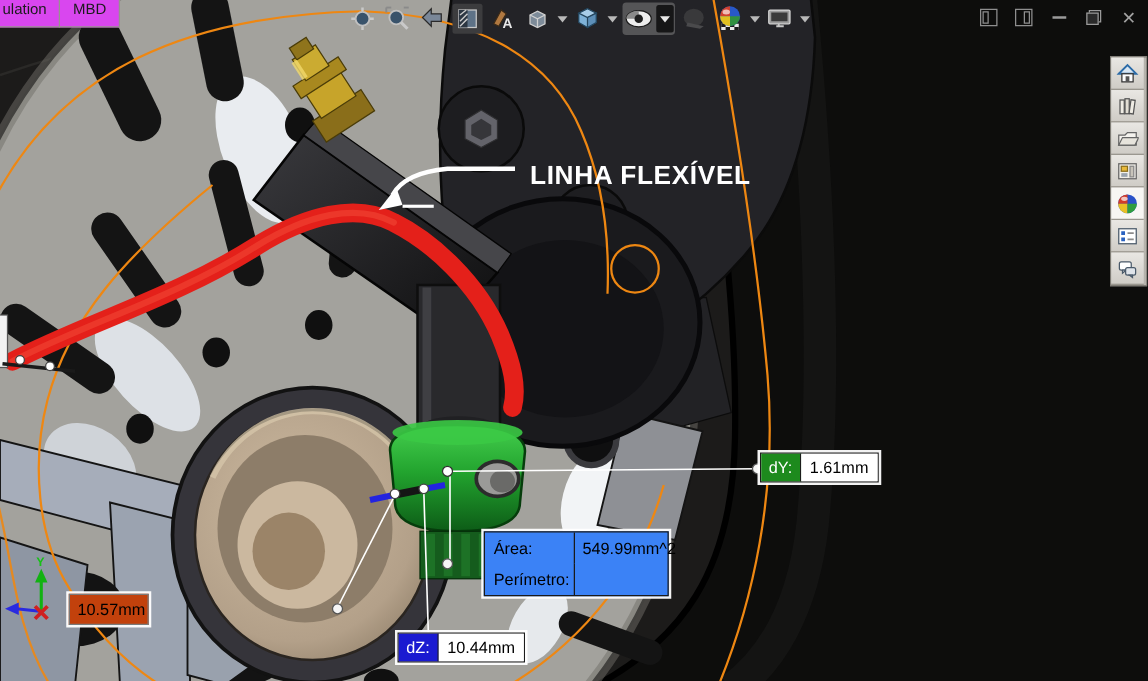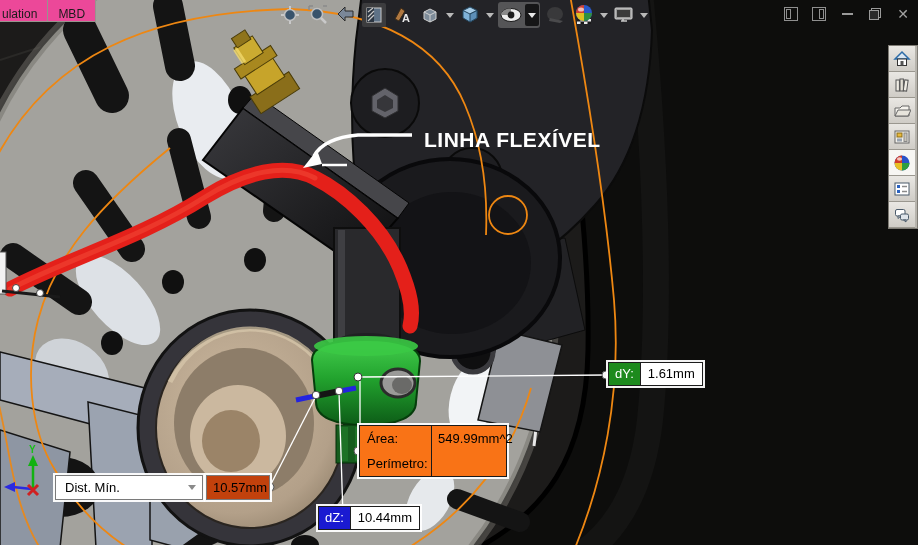--- a/index.html
+++ b/index.html
@@ -2,22 +2,22 @@
 <html><head>
 <meta charset="utf-8">
 <style>
   html,body{margin:0;padding:0;background:#000;}
   .stage{position:relative;width:918px;height:545px;overflow:hidden;background:#1d1c1b;
          font-family:"Liberation Sans",sans-serif;-webkit-font-smoothing:antialiased;}
   svg{display:block;}
 
   
   .tabs{position:absolute;top:0;left:0;display:flex;z-index:30;}
-  .tab{height:21px;background:#ec4899;border-right:1px solid #97948e;border-bottom:1px solid #97948e;
-       color:#1b1b1b;font-size:12px;display:flex;align-items:flex-end;justify-content:center;
+  .tab{height:21px;background:#d946ef;border-right:1px solid #97948e;border-bottom:1px solid #97948e;
+       color:#1b1b1b;font-size:12px;display:flex;align-items:flex-start;justify-content:center;
        padding:0 10px;white-space:nowrap;}
   .tab.cut{padding-left:2px;}
 
   
   .hud{position:absolute;top:2px;left:278px;display:flex;align-items:center;gap:4px;z-index:30;}
   .hud .ic{width:24px;height:24px;display:flex;align-items:center;justify-content:center;border-radius:2px;}
   .hud .tile{background:#3c3c3e;}
   .hud .grp{display:flex;align-items:center;background:#555557;border-radius:3px;padding:1px;}
   .hud .grp .sub{background:#161617;border-radius:2px;width:14px;height:22px;display:flex;align-items:center;justify-content:center;margin-left:2px;}
   .caret{width:0;height:0;border-left:4px solid transparent;border-right:4px solid transparent;border-top:5px solid #b9b9b9;}
@@ -40,22 +40,22 @@
             display:flex;flex-direction:column;z-index:30;}
   .tp{width:26px;height:25px;display:flex;align-items:center;justify-content:center;
       background:linear-gradient(#e9e7e3,#cfccc6);border-bottom:1px solid #9a978f;}
   .tp.sel{background:#f7f6f3;}
 
   
   .callout{position:absolute;z-index:20;font-size:13px;color:#000;}
   .pair{display:flex;background:#fff;border:1px solid #1c1c1c;box-shadow:0 0 0 2px rgba(255,255,255,.95);}
   .pair .tag{color:#fff;font-weight:normal;padding:3px 6px 4px;border-right:1px solid #1c1c1c;}
   .pair .val{padding:3px 7px 4px;background:#fff;}
-  .table{display:grid;grid-template-columns:72px 1fr;background:#f97316;border:1.5px solid #1a1a1a;
-         box-shadow:0 0 0 2px rgba(255,255,255,.95);}
+  .table{display:grid;grid-template-columns:72px 1fr;background:#3b82f6;border:1.5px solid #1a1a1a;
+         box-shadow:0 0 0 2px rgba(255,255,255,.95);margin-left:28px;}
   .table .lab{padding:5px 4px 5px 7px;border-right:1px solid #1a1a1a;}
   .table .tval{padding:5px 6px;}
   .combo-row{display:flex;gap:3px;}
   .combo{width:148px;height:25px;background:#fff;border:1px solid #7a7a7a;box-shadow:0 0 0 2px rgba(255,255,255,.95);
          display:flex;align-items:center;justify-content:space-between;padding:0 6px 0 9px;box-sizing:border-box;}
   .combo .chev{width:0;height:0;border-left:4px solid transparent;border-right:4px solid transparent;border-top:5px solid #8a8a8a;}
   .minval{width:64px;height:25px;background:#c2410c;border:1px solid #7a7a7a;box-shadow:0 0 0 2px rgba(255,255,255,.95);
           display:flex;align-items:center;padding-left:6px;box-sizing:border-box;}
 </style>
 </head>
@@ -258,24 +258,20 @@
     </div>
   </div>
 
   <div class="callout table" style="left:359px;top:425px;width:146px;">
     <span class="lab">Área:</span>
     <span class="tval">549.99mm^2</span>
     <span class="lab">Perímetro:</span>
   </div>
 
   <div class="callout combo-row" style="left:55px;top:475px;">
-    <div class="combo">
-      <span>Dist. Mín.</span>
-      <span class="chev"></span>
-    </div>
     <div class="minval">
       <span>10.57mm</span>
     </div>
   </div>
 
   <div class="callout" style="left:318px;top:506px;">
     <div class="pair">
       <span class="tag" id="dz-tag" style="background: rgb(26, 26, 209);">dZ:</span>
       <span class="val">10.44mm</span>
     </div>

